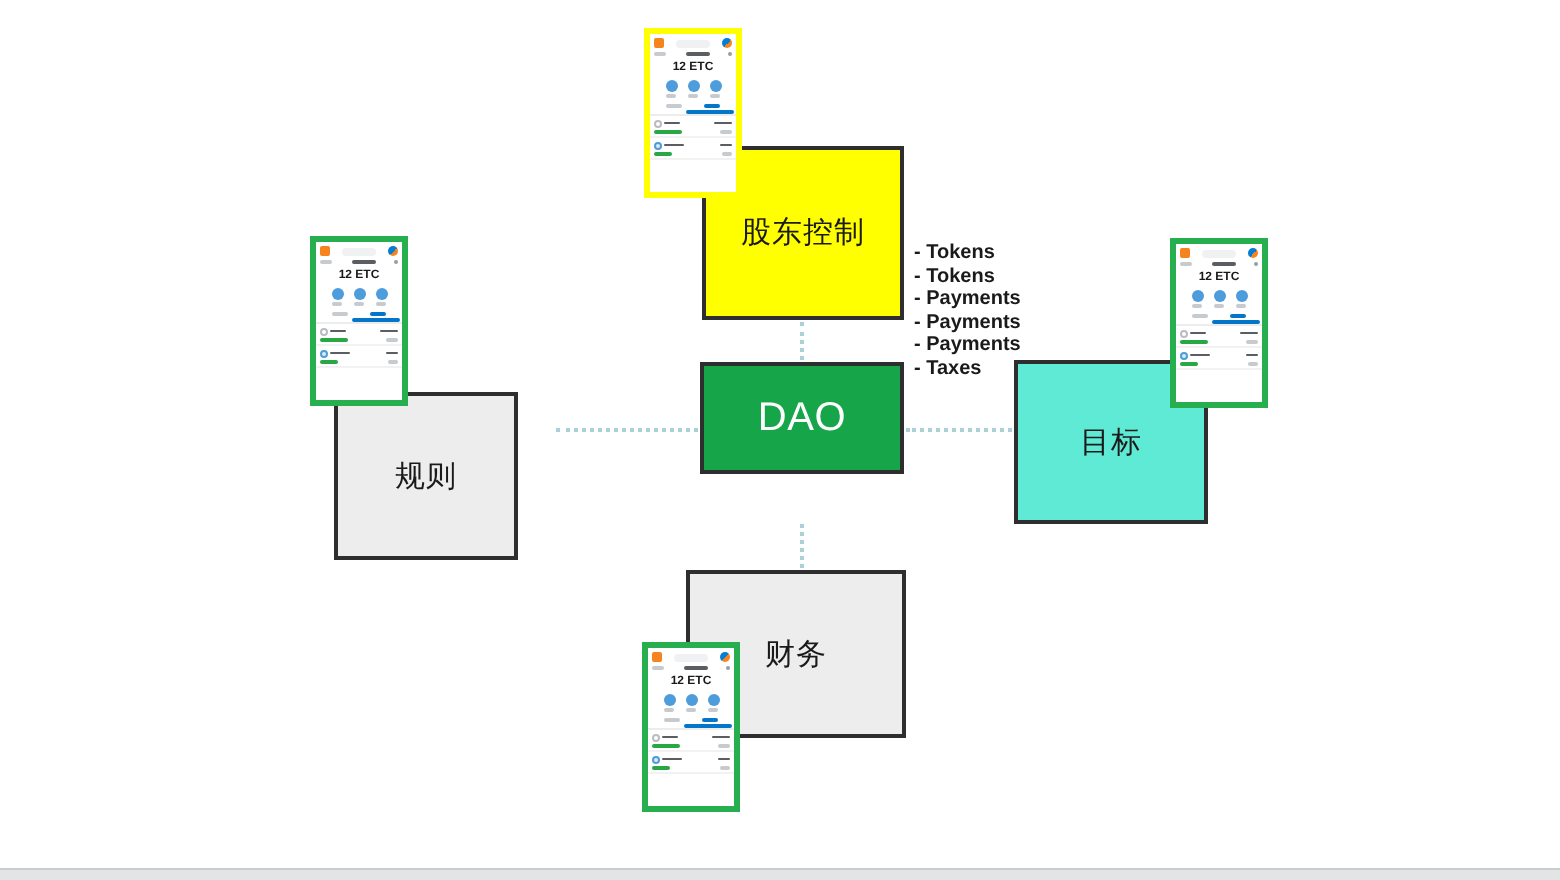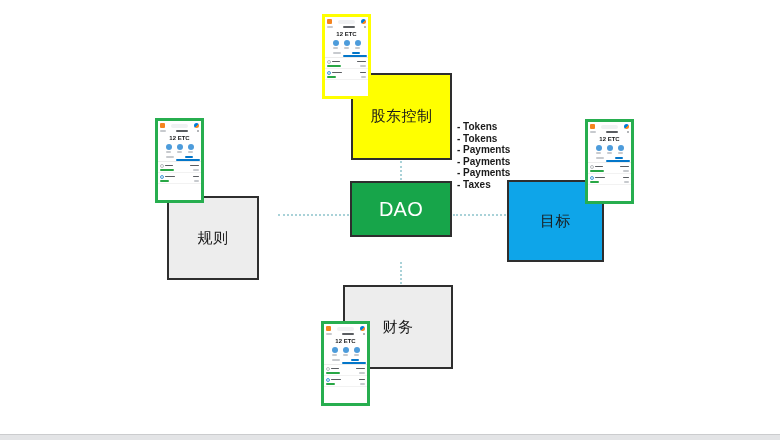--- a/index.html
+++ b/index.html
@@ -12,21 +12,21 @@
 
   
   .node{
     position:absolute;display:flex;align-items:center;justify-content:center;
     border:2px solid #2e2e2e;font-size:15px;color:#1a1a1a;z-index:2;
     box-sizing:border-box;letter-spacing:.5px;
   }
   #node-top{left:351px;top:73px;width:101px;height:87px;background:#FFFF00;}
   #node-center{left:350px;top:181px;width:102px;height:56px;background:#17A54A;color:#ffffff;font-size:20px;letter-spacing:.3px;text-align:center;}
   #node-left{left:167px;top:196px;width:92px;height:84px;background:#EDEDED;}
-  #node-right{left:507px;top:180px;width:97px;height:82px;background:#0ea5e9;}
+  #node-right{left:507px;top:180px;width:97px;height:82px;background:#5eead4;}
   #node-bottom{left:343px;top:285px;width:110px;height:84px;background:#EDEDED;}
 
   
   .conn-h{position:absolute;height:0;border-top:2px dotted #A9D2D8;z-index:1;}
   .conn-v{position:absolute;width:0;border-left:2px dotted #A9D2D8;z-index:1;}
   #conn-left{left:278px;top:214px;width:71px;}
   #conn-right{left:453px;top:214px;width:53px;}
   #conn-top{left:400px;top:161px;height:19px;}
   #conn-bottom{left:400px;top:262px;height:22px;}
 

